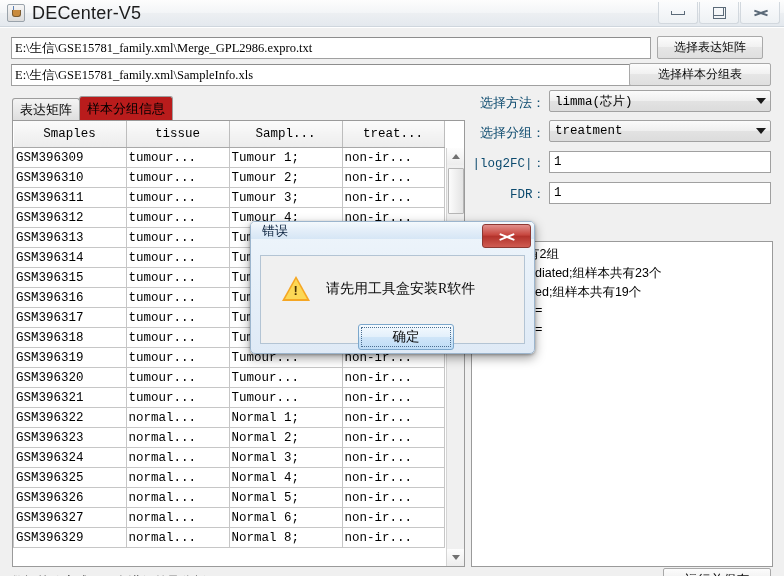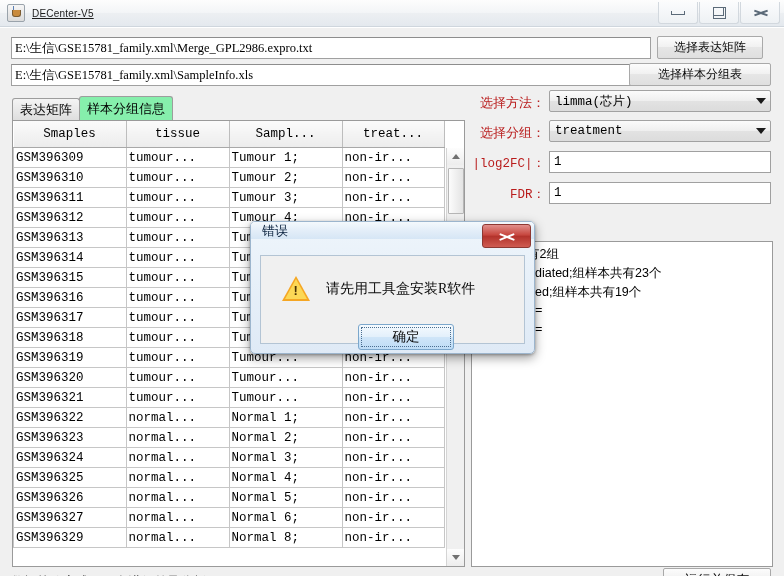--- a/index.html
+++ b/index.html
@@ -28,21 +28,21 @@
   .java-icon:before{
     content:"";position:absolute;left:4px;top:5px;width:7px;height:6px;
     border:1px solid #7a5c33;border-top:none;border-radius:0 0 3px 3px;
     background:#c98b3d;
   }
   .java-icon:after{
     content:"";position:absolute;left:5px;top:1px;width:2px;height:4px;
     border-left:1px solid #5a7fb5;
   }
   .win-title{
-    font-size:10px;color:#1c1c1c;letter-spacing:.2px;flex:1 1 auto;text-decoration:underline;
+    font-size:18px;color:#1c1c1c;letter-spacing:.2px;flex:1 1 auto;
   }
   .win-btns{display:flex;height:22px;margin-right:4px;}
   .win-btn{
     width:38px;height:21px;margin-left:1px;
     background:linear-gradient(to bottom,#fbfcfd,#eef1f4);
     border:1px solid #d2d8de;border-top:none;border-radius:0 0 3px 3px;
     display:flex;align-items:center;justify-content:center;
     position:relative;
   }
   .gl-min{width:12px;height:3px;border:1px solid #5b6a78;border-top:none;background:transparent;}
@@ -79,21 +79,21 @@
   .tabs{position:absolute;left:12px;top:68px;display:flex;align-items:flex-end;height:24px;}
   .tab{
     height:22px;line-height:21px;padding:0 7px;box-sizing:border-box;
     font-size:13px;color:#0a0a0a;
     border:1px solid #9d9d9d;border-bottom:none;
     border-radius:3px 3px 0 0;
     background:linear-gradient(to bottom,#f4f4f4,#dedede);
     margin-right:-1px;cursor:default;
   }
   .tab.active{
-    background:#86efac;height:24px;line-height:23px;
+    background:#b91c1c;height:24px;line-height:23px;
     border-color:#9d9d9d;color:#000;position:relative;z-index:3;
   }
 
   
   .table-panel{
     position:absolute;left:12px;top:92px;width:453px;height:447px;
     background:#ffffff;border:1px solid #9a9a9a;box-sizing:border-box;
     overflow:hidden;
   }
   .tbl{border-collapse:collapse;table-layout:fixed;width:425px;
@@ -123,21 +123,21 @@
   .tri-up{width:0;height:0;border-left:4px solid transparent;border-right:4px solid transparent;border-bottom:5px solid #707070;}
   .tri-dn{width:0;height:0;border-left:4px solid transparent;border-right:4px solid transparent;border-top:5px solid #707070;}
   .vs-thumb{
     position:absolute;left:1px;top:20px;width:14px;height:44px;
     background:linear-gradient(to right,#fcfcfc,#e3e3e3);
     border:1px solid #b6b6b6;border-radius:1px;
   }
 
   
   .lbl{
-    position:absolute;font-size:13px;color:#b91c1c;
+    position:absolute;font-size:13px;color:#0c4a6e;
     font-family:"Liberation Sans", sans-serif;
     white-space:nowrap;text-align:right;
   }
   .lbl.mono{font-family:"Liberation Mono", monospace;font-size:12.5px;}
   .combo{
     position:absolute;height:22px;box-sizing:border-box;
     background:linear-gradient(to bottom,#fbfbfb 0%,#efefef 48%,#e2e2e2 52%,#dcdcdc 100%);
     border:1px solid #a2a2a2;border-radius:2px;
     display:flex;align-items:center;cursor:default;
   }

